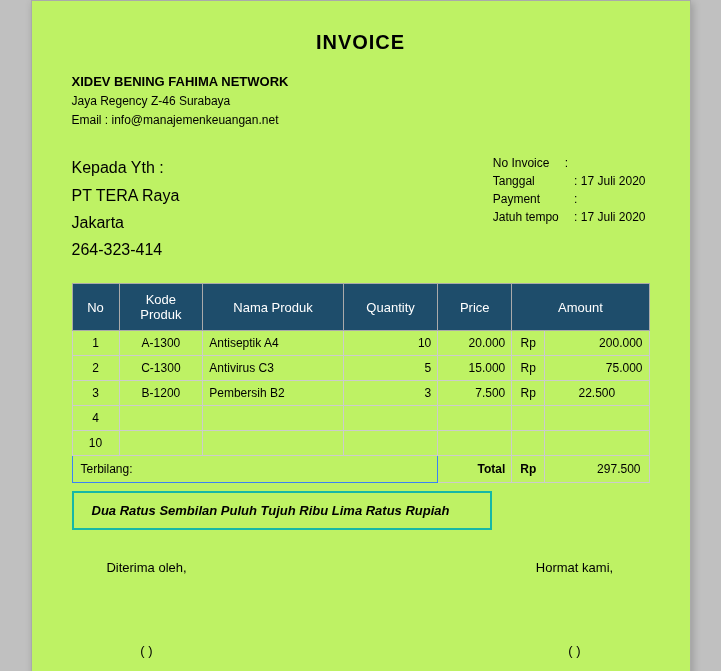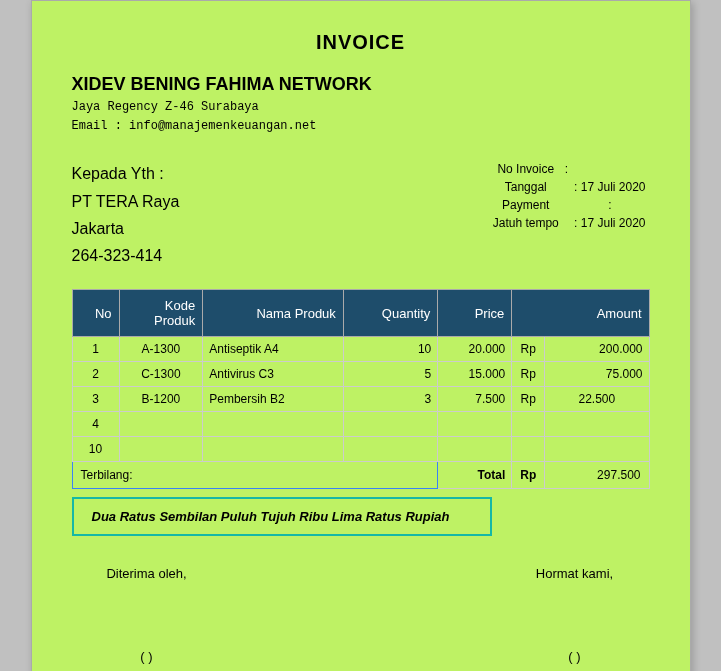--- a/index.html
+++ b/index.html
@@ -26,65 +26,63 @@
       margin-bottom: 20px;
       letter-spacing: 1px;
     }
     .header-section {
       display: flex;
       justify-content: space-between;
       margin-bottom: 24px;
     }
     .company-info .company-name {
       font-weight: bold;
-      font-size: 18px;
+      font-size: 13px;
       margin-bottom: 3px;
     }
     .company-info p {
       font-size: 12px;
       line-height: 1.6;
-      font-family: Liberation Mono, monospace;
     }
     .recipient-section {
       display: flex;
       justify-content: space-between;
       margin-bottom: 20px;
     }
     .recipient-info p {
       font-size: 16px;
       line-height: 1.7;
     }
     .invoice-meta {
       font-size: 12px;
     }
     .invoice-meta table {
       border-collapse: collapse;
     }
     .invoice-meta td {
       padding: 2px 4px;
       vertical-align: top;
-      text-align: center;
     }
     .invoice-meta .label-col { font-size: 12px; }
     .invoice-meta .colon-col { padding: 2px 2px; }
     .invoice-meta .value-col { font-size: 12px; }
 
     
     .items-table {
       width: 100%;
       border-collapse: collapse;
       margin-bottom: 0;
     }
     .items-table thead tr {
       background: #1e4d6b;
       color: #fff;
     }
     .items-table thead th {
       padding: 8px 7px;
-      text-align: right;
+      text-align: center;
       font-size: 13px;
       font-weight: normal;
       border: 1px solid #aaa;
     }
     .items-table tbody tr {
       border: 1px solid #aaa;
     }
     .items-table tbody td {
       padding: 5px 6px;
       border: 1px solid #ccc;

